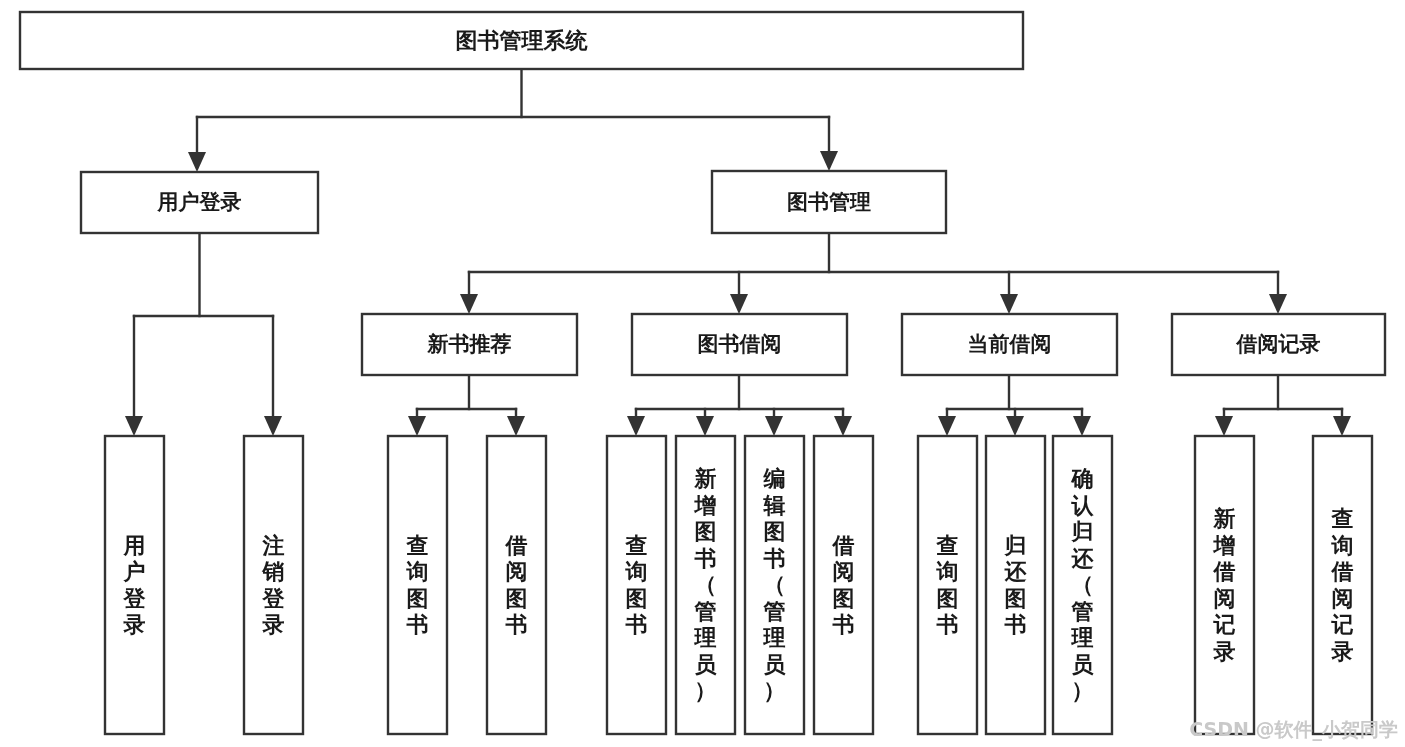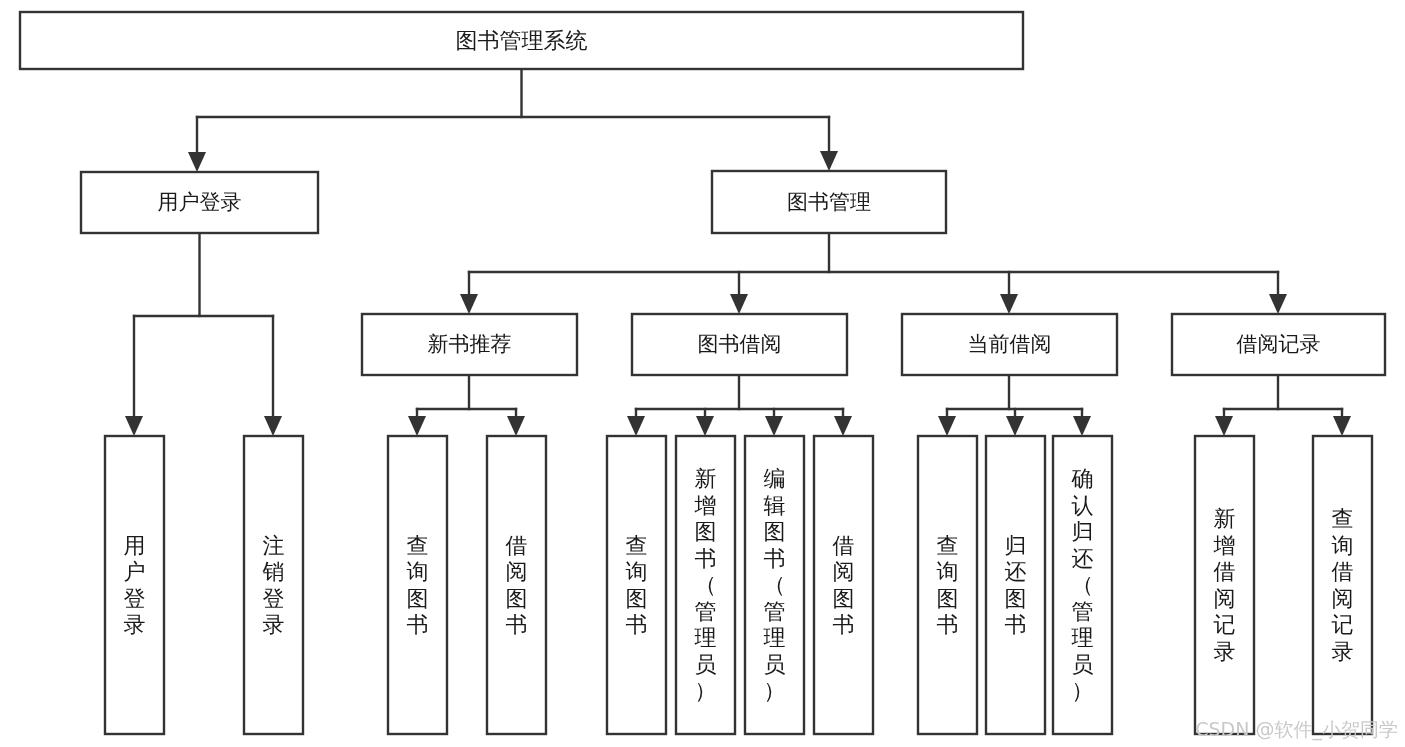--- a/index.html
+++ b/index.html
@@ -11,20 +11,21 @@
     width: 1405px;
     height: 747px;
     overflow: hidden;
     font-family: "DejaVu Sans", "Liberation Sans", sans-serif;
   }
   #diagram-root {
     position: relative;
     width: 1405px;
     height: 747px;
     background: #ffffff;
+    font-weight: bold;
   }
   svg.diagram-canvas {
     position: absolute;
     top: 0;
     left: 0;
     width: 1405px;
     height: 747px;
     display: block;
   }
   .node-box {

